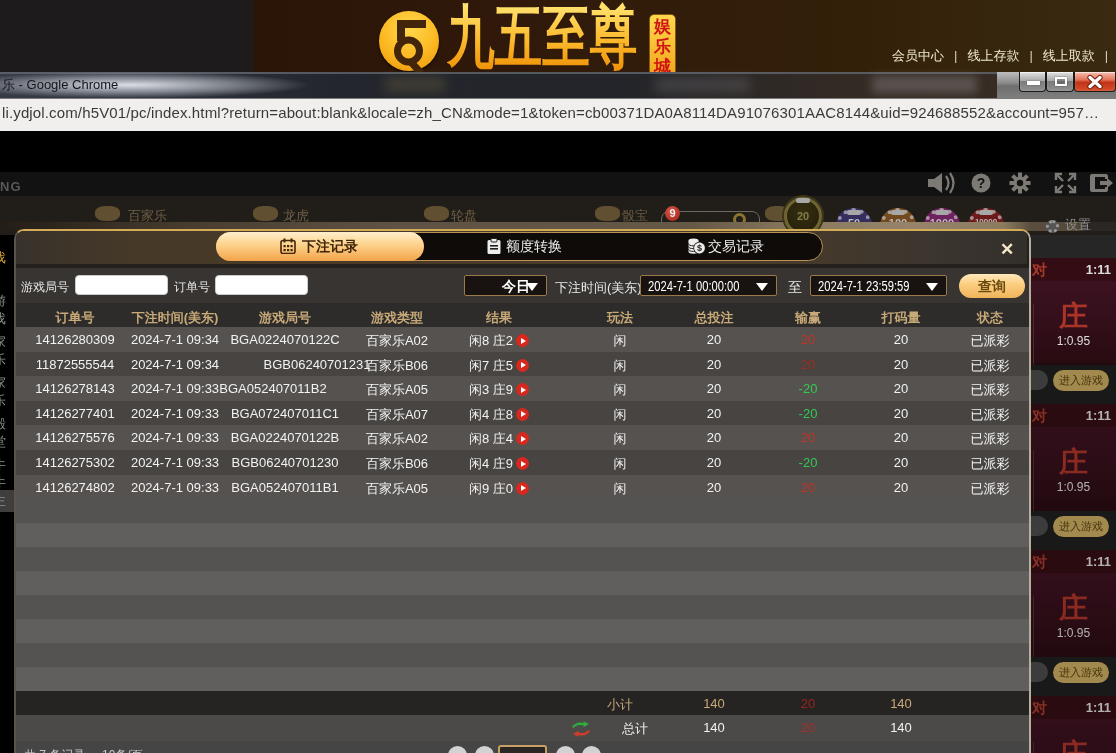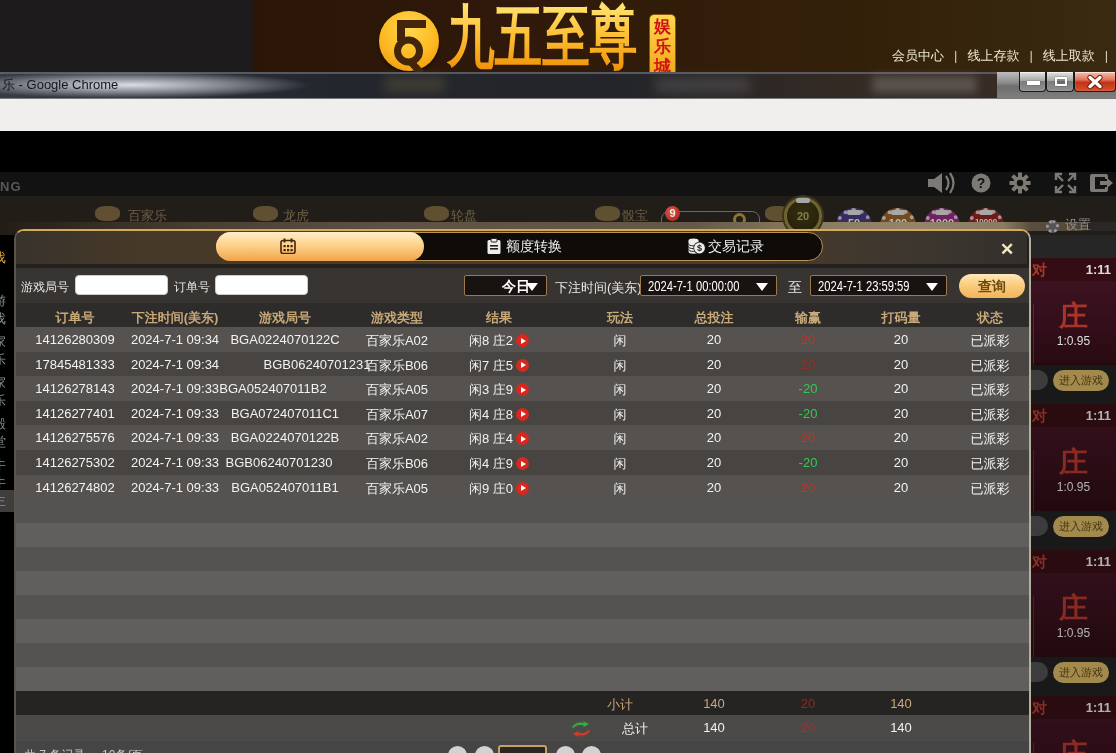--- a/index.html
+++ b/index.html
@@ -176,20 +176,21 @@
     <g stroke="#6a1505" stroke-width="5.2" stroke-linecap="round">
           <path d="M15 5.5 L25 14.5 M25 5.5 L15 14.5"></path>
         </g>
     <g stroke="#fff" stroke-width="3.4" stroke-linecap="round">
           <path d="M15 5.5 L25 14.5 M25 5.5 L15 14.5"></path>
         </g>
   </svg>
     </div>
 
   <div class="abs" id="urlbar"></div>
+  <div class="abs" id="urltext">li.ydjol.com/h5V01/pc/index.html?return=about:blank&amp;locale=zh_CN&amp;mode=1&amp;token=cb00371DA0A8114DA91076301AAC8144&amp;uid=924688552&amp;account=957…</div>
 
   <div class="abs" id="gamearea"></div>
   <div class="abs" id="toolbar"></div>
   <div class="abs" id="nglogo">NG</div>
   <svg class="abs" id="iconsright" width="200" height="24" viewBox="0 0 200 24" style="left:916px;top:171px;">
     <g fill="#7d7a76" stroke="none">
       <path d="M12 8 L18 8 L26 2 L26 22 L18 16 L12 16 Z"></path>
       <path d="M30 5 Q35 12 30 19" fill="none" stroke="#7d7a76" stroke-width="2.2"></path>
       <path d="M34 2 Q41 12 34 22" fill="none" stroke="#7d7a76" stroke-width="2.2"></path>
       <circle cx="65" cy="12" r="9.5"></circle>
@@ -311,20 +312,21 @@
           <rect x="1" y="2.5" width="14" height="13" rx="2" fill="none" stroke="#40260a" stroke-width="1.6"></rect>
           <rect x="3.5" y="0.5" width="2" height="4" fill="#40260a"></rect>
           <rect x="10.5" y="0.5" width="2" height="4" fill="#40260a"></rect>
           <rect x="3.5" y="7" width="2.2" height="2.2" fill="#40260a"></rect>
             <rect x="7" y="7" width="2.2" height="2.2" fill="#40260a"></rect>
             <rect x="10.5" y="7" width="2.2" height="2.2" fill="#40260a"></rect>
           <rect x="3.5" y="11" width="2.2" height="2.2" fill="#40260a"></rect>
             <rect x="7" y="11" width="2.2" height="2.2" fill="#40260a"></rect>
             <rect x="10.5" y="11" width="2.2" height="2.2" fill="#40260a"></rect>
         </svg>
+        <span style="position:absolute;left:86px;top:0;width:120px;text-align:left;">下注记录</span>
       </div>
       <div class="tabtxt" style="left:269px;">
         <svg width="16" height="17" viewBox="0 0 16 17" style="position:absolute;left:0;top:5px;">
           <rect x="1.5" y="2" width="13" height="14" rx="1.5" fill="#eee"></rect>
           <rect x="5" y="0.5" width="6" height="3.5" rx="1" fill="#eee" stroke="#24201d" stroke-width="1"></rect>
           <rect x="4" y="7" width="8" height="1.6" fill="#24201d"></rect>
           <rect x="4" y="10" width="8" height="1.6" fill="#24201d"></rect>
         </svg>
         <span style="position:absolute;left:20px;top:0;white-space:nowrap;">额度转换</span>
       </div>
@@ -381,21 +383,21 @@
           <div class="cell" style="left: 214px; width: 110px;">BGA0224070122C</div>
           <div class="cell" style="left: 326px; width: 110px;">百家乐A02</div>
           <div class="cell" style="left: 428px; width: 110px;">闲8 庄2<span class="play"></span></div>
           <div class="cell" style="left: 549px; width: 110px;">闲</div>
           <div class="cell" style="left: 643px; width: 110px;">20</div>
           <div class="cell red" style="left: 737px; width: 110px;">20</div>
           <div class="cell" style="left: 830px; width: 110px;">20</div>
           <div class="cell" style="left: 919px; width: 110px;">已派彩</div>
         </div>
         <div class="row even" style="top: 120.6px;">
-          <div class="cell" style="left: 4px; width: 110px;">17845481333</div>
+          <div class="cell" style="left: 4px; width: 110px;">11872555544</div>
           <div class="cell" style="left: 104px; width: 110px;">2024-7-1 09:34</div>
           <div class="cell" style="left: 214px; width: 110px; margin-left: 32px;">BGB06240701231</div>
           <div class="cell" style="left: 326px; width: 110px;">百家乐B06</div>
           <div class="cell" style="left: 428px; width: 110px;">闲7 庄5<span class="play"></span></div>
           <div class="cell" style="left: 549px; width: 110px;">闲</div>
           <div class="cell" style="left: 643px; width: 110px;">20</div>
           <div class="cell red" style="left: 737px; width: 110px;">20</div>
           <div class="cell" style="left: 830px; width: 110px;">20</div>
           <div class="cell" style="left: 919px; width: 110px;">已派彩</div>
         </div>
@@ -431,21 +433,21 @@
           <div class="cell" style="left: 428px; width: 110px;">闲8 庄4<span class="play"></span></div>
           <div class="cell" style="left: 549px; width: 110px;">闲</div>
           <div class="cell" style="left: 643px; width: 110px;">20</div>
           <div class="cell red" style="left: 737px; width: 110px;">20</div>
           <div class="cell" style="left: 830px; width: 110px;">20</div>
           <div class="cell" style="left: 919px; width: 110px;">已派彩</div>
         </div>
         <div class="row even" style="top: 219px;">
           <div class="cell" style="left: 4px; width: 110px;">14126275302</div>
           <div class="cell" style="left: 104px; width: 110px;">2024-7-1 09:33</div>
-          <div class="cell" style="left: 208px; width: 110px;">BGB06240701230</div>
+          <div class="cell" style="left: 214px; width: 110px;">BGB06240701230</div>
           <div class="cell" style="left: 326px; width: 110px;">百家乐B06</div>
           <div class="cell" style="left: 428px; width: 110px;">闲4 庄9<span class="play"></span></div>
           <div class="cell" style="left: 549px; width: 110px;">闲</div>
           <div class="cell" style="left: 643px; width: 110px;">20</div>
           <div class="cell green" style="left: 737px; width: 110px;">-20</div>
           <div class="cell" style="left: 830px; width: 110px;">20</div>
           <div class="cell" style="left: 919px; width: 110px;">已派彩</div>
         </div>
         <div class="row odd" style="top: 243.6px;">
           <div class="cell" style="left: 4px; width: 110px;">14126274802</div>

